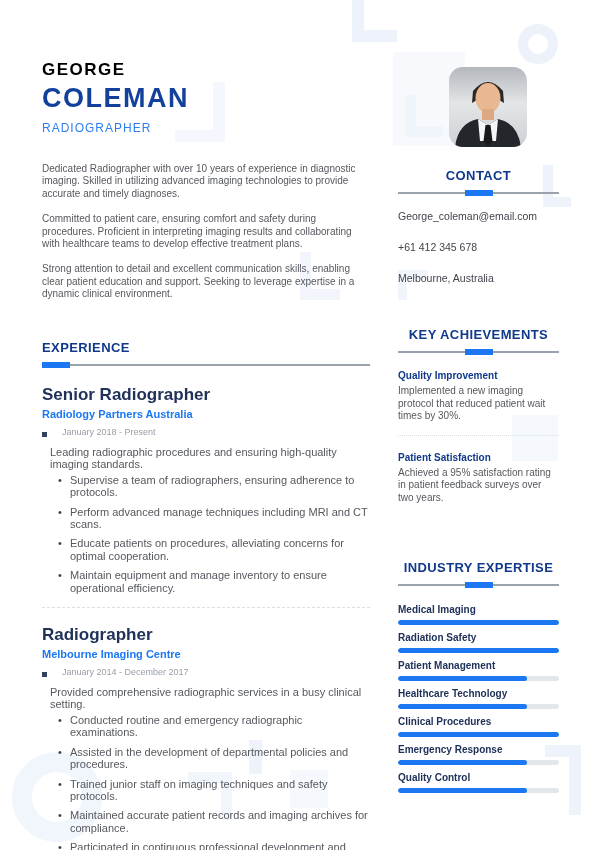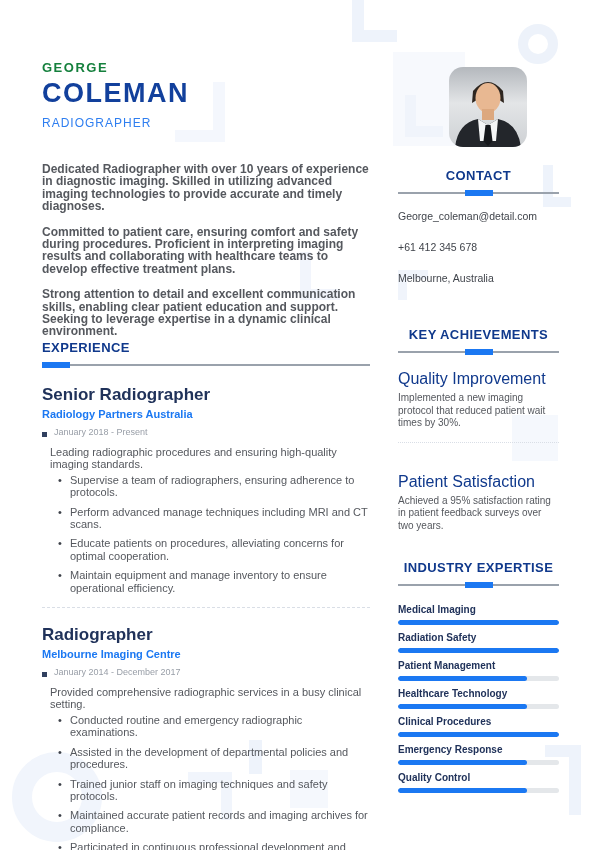--- a/index.html
+++ b/index.html
@@ -19,59 +19,59 @@
   .d6{left:398px;top:270px;width:30px;height:30px;border-left:9px solid #f0f4fb;border-top:9px solid #f0f4fb;}
   .d7{left:512px;top:415px;width:46px;height:46px;background:#f5f8fd;}
   .d8{left:12px;top:752px;width:90px;height:90px;border:20px solid #f1f5fc;border-radius:50%;}
   .d9{left:545px;top:745px;width:36px;height:70px;border-right:12px solid #eef3fb;border-top:12px solid #eef3fb;}
   .d10{left:188px;top:772px;width:44px;height:48px;border-top:11px solid #f1f5fc;border-right:11px solid #f1f5fc;}
   .d14{left:249px;top:740px;width:13px;height:34px;background:#eef3fb;}
   .d11{left:290px;top:770px;width:38px;height:38px;background:#f5f8fd;}
   .z{position:relative;z-index:1;}
   
   .name-block{position:absolute;left:42px;top:60px;}
-  .first-name{font-size:13px;font-weight:600;letter-spacing:1.5px;color:#15803d;}
+  .first-name{font-size:17px;font-weight:600;letter-spacing:1.5px;color:#000000;}
   .last-name{font-size:27px;font-weight:800;letter-spacing:1.5px;color:#12409c;margin-top:3px;}
   .role-title{font-size:12px;font-weight:500;letter-spacing:1px;color:#2e7ef0;margin-top:7px;}
   .photo{position:absolute;left:449px;top:67px;width:78px;height:80px;}
   .photo svg{display:block;}
   
   .left-col{position:absolute;left:42px;width:328px;}
   .right-col{position:absolute;left:398px;width:161px;}
   .summary{top:163px;}
-  .summary p{margin:0 0 13px 0;font-size:12px;line-height:12.4px;color:#55585e;font-weight:bold;}
+  .summary p{margin:0 0 13px 0;font-size:10px;line-height:12.4px;color:#55585e;}
   
   .sec-h{margin:0;font-size:13px;font-weight:700;letter-spacing:0.4px;color:#10398c;}
   .sec-h.center{text-align:center;}
   .rule{position:relative;height:6px;margin-top:7px;}
   .rule::before{content:"";position:absolute;left:0;right:0;top:2px;height:2px;background:#9aa2ac;}
   .rule .accent{position:absolute;top:0;height:6px;width:28px;background:#1b78f2;}
   .rule.left-acc .accent{left:0;}
   .rule.center-acc .accent{left:50%;margin-left:-14px;}
   
   .experience{top:340px;}
   .jobs{margin-top:17px;}
   .job + .job{border-top:1px dashed #d9dee6;margin-top:13px;padding-top:17px;}
   .job-title{margin:0 0 3px 0;font-size:17px;font-weight:700;color:#20325a;}
   .job-company{font-size:11px;font-weight:700;color:#1b78f2;margin-bottom:7px;}
-  .job-date{font-size:9px;color:#989ea7;margin-bottom:9px;display:flex;align-items:flex-end;}
+  .job-date{font-size:9px;color:#989ea7;margin-bottom:9px;display:flex;align-items:flex-end;gap:8px;}
   .sq{display:inline-block;width:5px;height:5px;background:#31405f;margin-right:7px;}
   .job-intro{margin:0 0 3px 0;font-size:11px;line-height:12.4px;color:#55585e;padding-left:8px;}
   .job-bullets{margin:0;padding:0 0 0 16px;list-style:none;}
   .job-bullets li{position:relative;font-size:11px;line-height:12.4px;color:#55585e;margin-bottom:7px;padding-left:12px;}
   .job-bullets li::before{content:"\2022";position:absolute;left:0;top:0;color:#3c4048;}
   
   .contact{top:168px;}
   .contact-items{margin-top:14px;}
   .contact-items div{font-size:10.5px;color:#40444b;margin-bottom:19px;}
   
   .achievements{top:327px;}
   .achv-list{margin-top:15px;}
   .achv + .achv{border-top:1px dotted #d9dee6;margin-top:12px;padding-top:15px;}
-  .achv h3{margin:15px 0 4px 0;font-size:16px;font-weight:400;color:#10398c;}
+  .achv h3{margin:1px 0 4px 0;font-size:10px;font-weight:700;color:#10398c;}
   .achv p{margin:0;font-size:10px;line-height:12.6px;color:#55585e;}
   
   .expertise{top:560px;}
   .skills{margin-top:16px;}
   .skill{margin-bottom:7px;}
   .skill-label{font-size:10px;font-weight:700;color:#20325a;line-height:12px;margin-bottom:4px;}
   .skill-track{height:5px;border-radius:3px;background:#e4e7ea;overflow:hidden;}
   .skill-fill{height:5px;border-radius:3px;background:#1b78f2;}
 </style>
 </head>
@@ -172,21 +172,21 @@
   </article>
 </div>
   </section>
 
   <aside class="right-col contact z">
     <h2 class="sec-h center">CONTACT</h2>
     <div class="rule center-acc">
         <span class="accent"></span>
       </div>
     <div class="contact-items">
-      <div>George_coleman@detail.com</div>
+      <div>George_coleman@email.com</div>
       <div>+61 412 345 678</div>
       <div>Melbourne, Australia</div>
     </div>
   </aside>
 
   <aside class="right-col achievements z">
     <h2 class="sec-h center">KEY ACHIEVEMENTS</h2>
     <div class="rule center-acc">
         <span class="accent"></span>
       </div>

